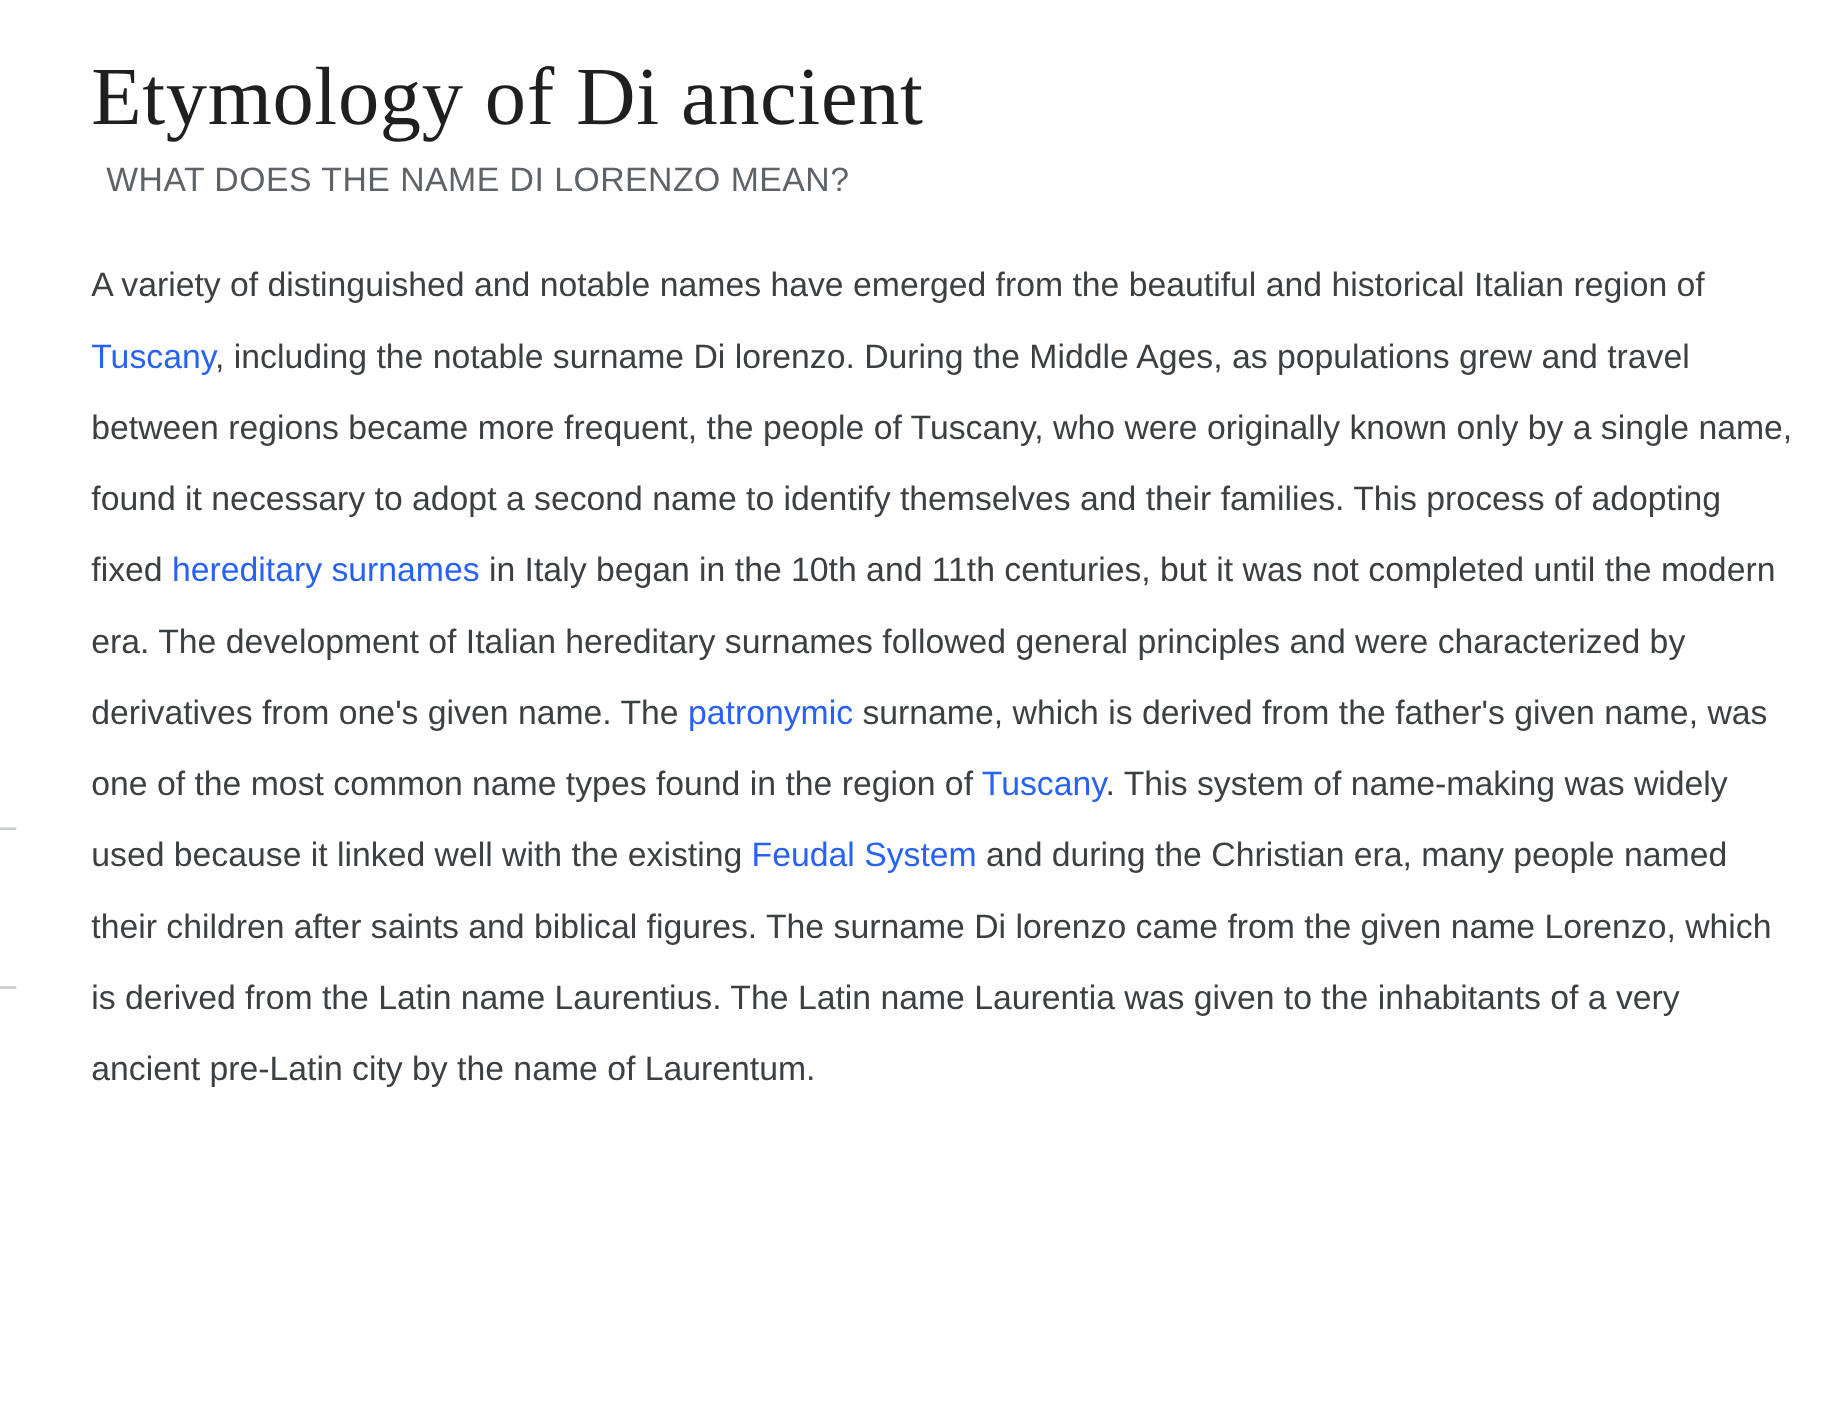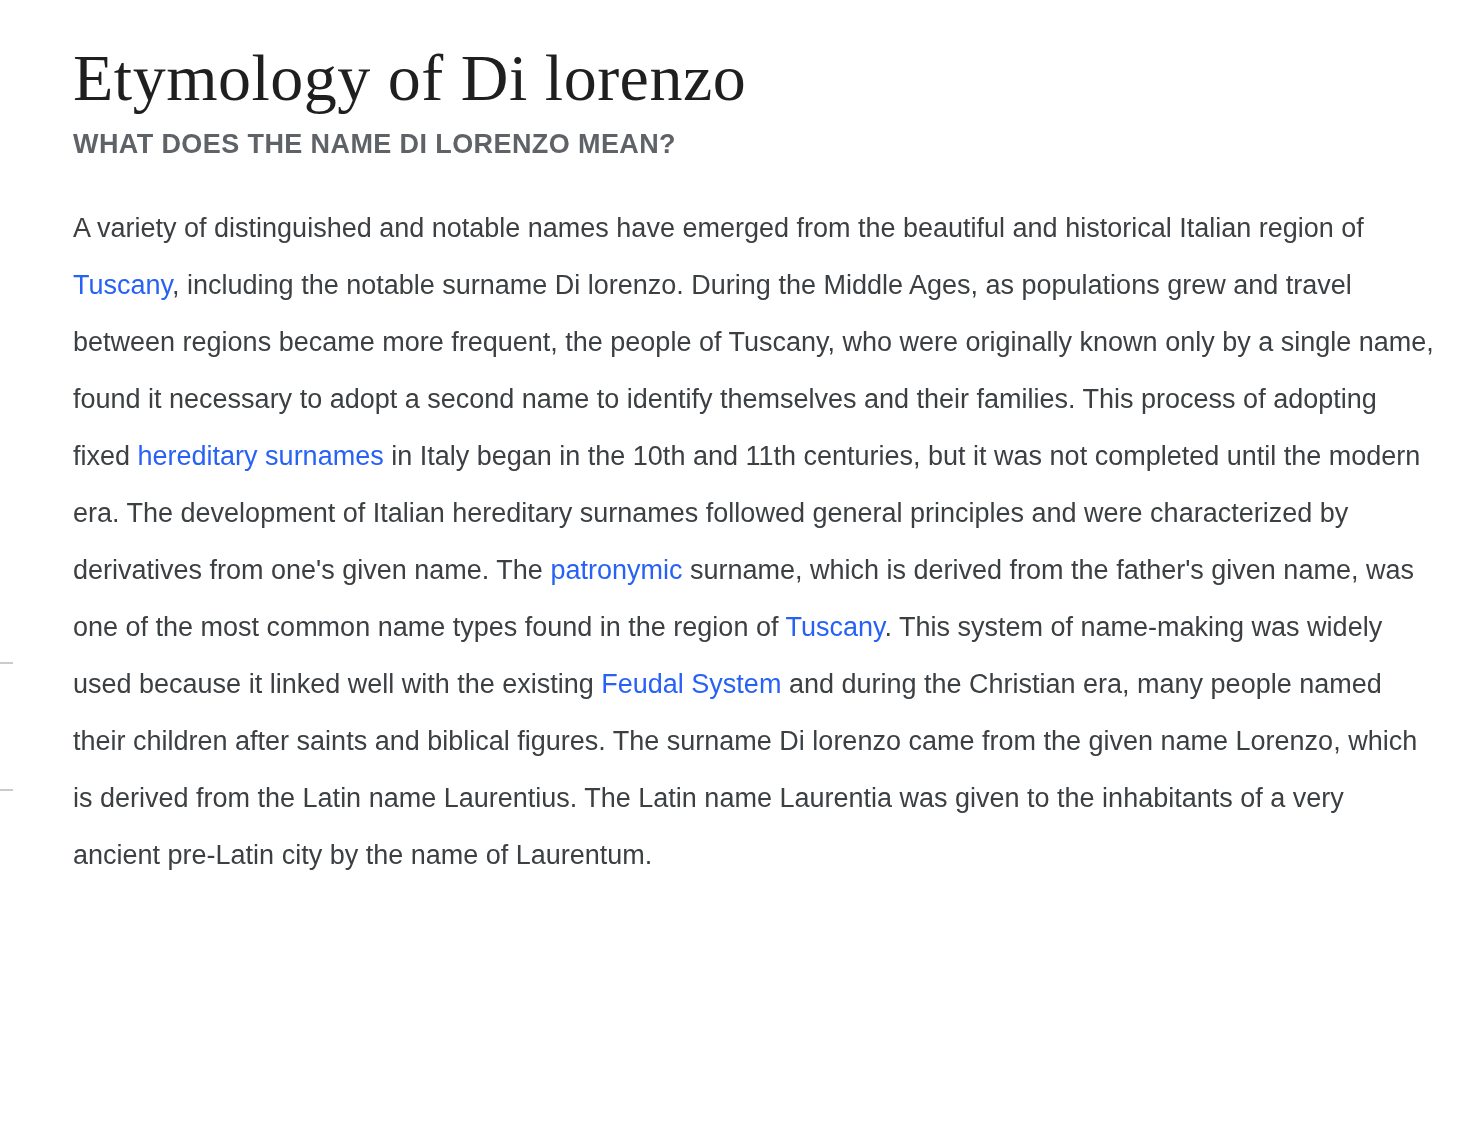--- a/index.html
+++ b/index.html
@@ -23,23 +23,23 @@
   .page-title {
     margin: 0;
     font-family: "Liberation Serif", "DejaVu Serif", serif;
     font-weight: 500;
     font-size: 66px;
     line-height: 1.26;
     color: var(--heading-color, #1f1f1f);
     letter-spacing: 0.5px;
   }
   .page-subtitle {
-    margin: 10px 0 0 0;
+    margin: 10px 0 0 12px;
     font-size: 27px;
-    font-weight: 700;
+    font-weight: 400;
     color: var(--subtitle-color, #5f6368);
     letter-spacing: 0.4px;
     text-transform: uppercase;
   }
   .article-paragraph {
     margin: 40px 0 0 0;
     font-size: 27px;
     line-height: 57px;
     color: var(--body-color, #3c4043);
     width: 1363px;
@@ -59,16 +59,16 @@
   .edge-tick.tick-1 { top: 662px; }
   .edge-tick.tick-2 { top: 789px; }
 </style>
 </head>
 <body>
 
 <div class="edge-tick tick-1"></div>
 <div class="edge-tick tick-2"></div>
 
 <div class="content">
-  <h1 class="page-title">Etymology of Di lorenzo</h1>
+  <h1 class="page-title">Etymology of Di ancient</h1>
   <div class="page-subtitle">WHAT DOES THE NAME DI LORENZO MEAN?</div>
   <p class="article-paragraph"><span>A variety of distinguished and notable names have emerged from the beautiful and historical Italian region of </span><a class="link" href="#">Tuscany</a><span>, including the notable surname Di lorenzo. During the Middle Ages, as populations grew and travel between regions became more frequent, the people of Tuscany, who were originally known only by a single name, found it necessary to adopt a second name to identify themselves and their families. This process of adopting fixed </span><a class="link" href="#">hereditary surnames</a><span> in Italy began in the 10th and 11th centuries, but it was not completed until the modern era. The development of Italian hereditary surnames followed general principles and were characterized by derivatives from one's given name. The </span><a class="link" href="#">patronymic</a><span> surname, which is derived from the father's given name, was one of the most common name types found in the region of </span><a class="link" href="#">Tuscany</a><span>. This system of name-making was widely used because it linked well with the existing </span><a class="link" href="#">Feudal System</a><span> and during the Christian era, many people named their children after saints and biblical figures. The surname Di lorenzo came from the given name Lorenzo, which is derived from the Latin name Laurentius. The Latin name Laurentia was given to the inhabitants of a very ancient pre-Latin city by the name of Laurentum.</span></p>
 </div>
 
 </body></html>

